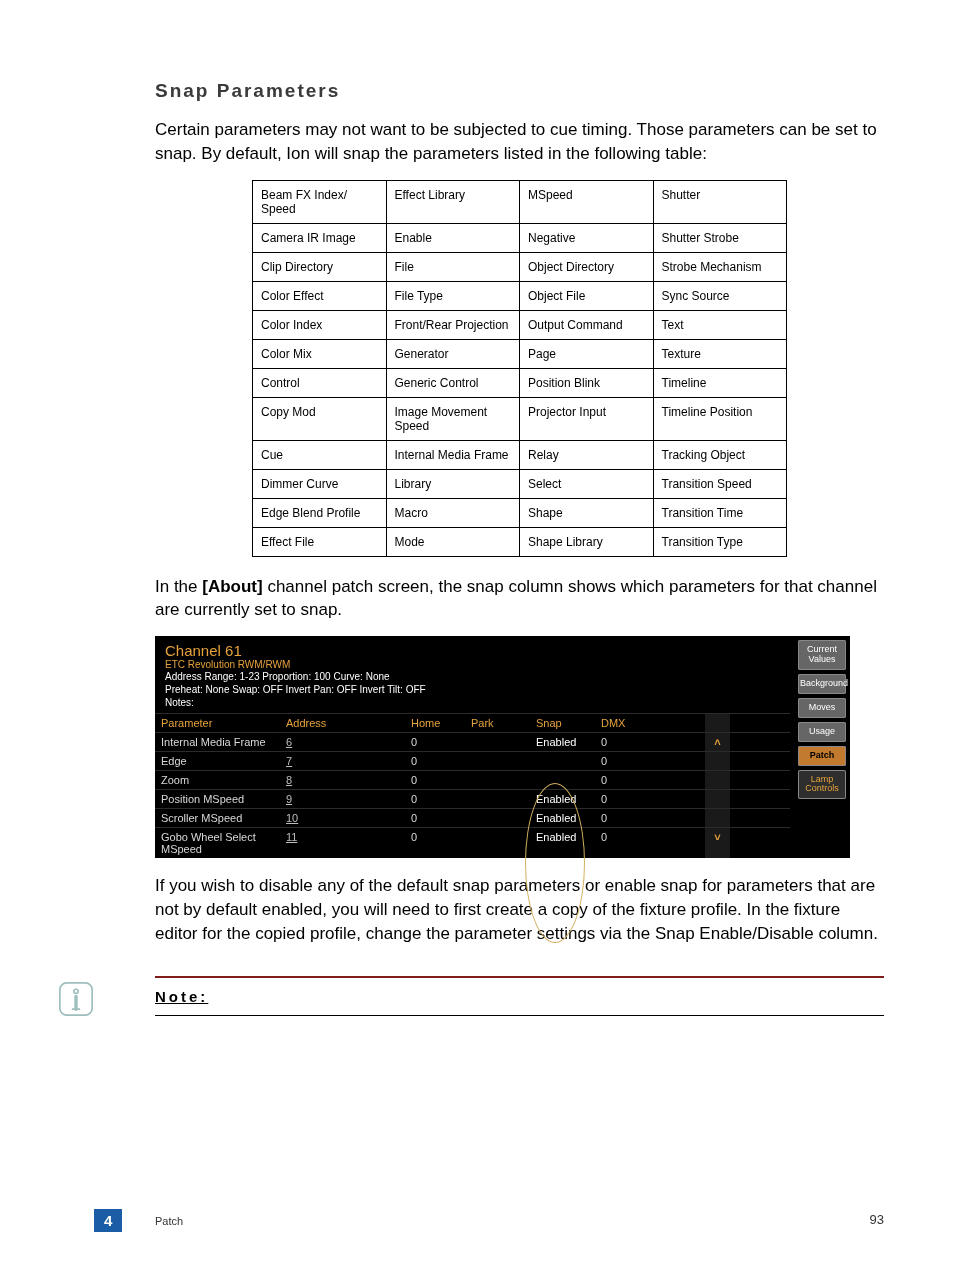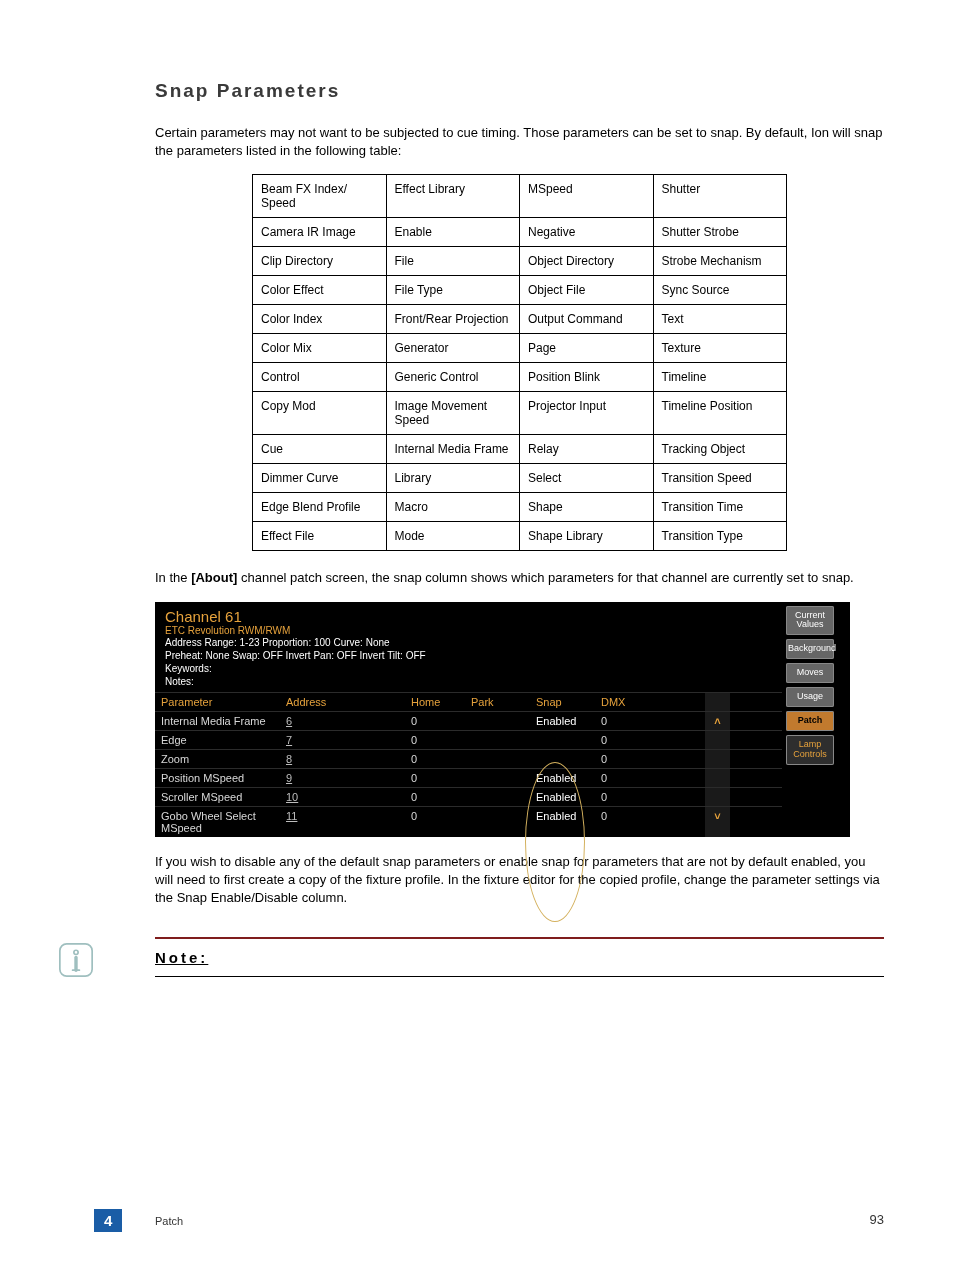--- a/index.html
+++ b/index.html
@@ -16,24 +16,24 @@
     position: relative;
     box-sizing: border-box;
     padding: 80px 70px 40px 155px;
   }
   h2.section-heading {
     font-family: Arial, Helvetica, sans-serif;
     font-size: 19px;
     font-weight: bold;
     letter-spacing: 2px;
     color: #3a3a3a;
-    margin: 0 0 22px 0;
+    margin: 0 0 16px 0;
   }
   .body-text {
-    font-size: 13px;
+    font-size: 17px;
     line-height: 1.4;
     margin: 16px 0 14px 0;
   }
   table.snap-table {
     border-collapse: collapse;
     margin: 0 auto 18px auto;
     width: 535px;
   }
   table.snap-table td {
     border: 0.5px solid #000;
@@ -83,21 +83,21 @@
   .c-home  { width: 60px; }
   .c-park  { width: 65px; }
   .c-snap  { width: 65px; }
   .c-dmx   { width: 110px; }
   .c-arrow { width: 25px; text-align: center; background:#1a1a1a; }
   .c-ul { text-decoration: underline; color:#bdbdbd; }
   .c-snap-val { color:#fff; }
   .ss-sidebar {
     position: absolute;
     top: 0;
-    right: 12px;
+    right: 0;
     width: 56px;
     height: 100%;
     display: flex;
     flex-direction: column;
     gap: 4px;
     padding: 4px 4px 4px 4px;
     box-sizing: border-box;
     background: #000;
   }
   .ss-tab {
@@ -274,21 +274,20 @@
     <span>In the </span><span class="bold-inline">[About]</span><span> channel patch screen, the snap column shows which parameters for that channel are currently set to snap.</span>
   </p>
 
   <div class="screenshot">
     <div class="ss-main">
       <div class="ss-top">
         <div class="ss-ch">Channel 61</div>
         <div class="ss-sub">ETC Revolution RWM/RWM</div>
         <div class="ss-info">Address Range: 1-23   Proportion: 100   Curve: None</div>
         <div class="ss-info">Preheat: None   Swap: OFF   Invert Pan: OFF   Invert Tilt: OFF</div>
-        <div class="ss-info">Keywords:</div>
         <div class="ss-info">Notes:</div>
       </div>
       <div class="ss-grid">
         <div class="ss-header-row">
           <div class="ss-c c-param">Parameter</div>
           <div class="ss-c c-addr">Address</div>
           <div class="ss-c c-home">Home</div>
           <div class="ss-c c-park">Park</div>
           <div class="ss-c c-snap">Snap</div>
           <div class="ss-c c-dmx">DMX</div>

